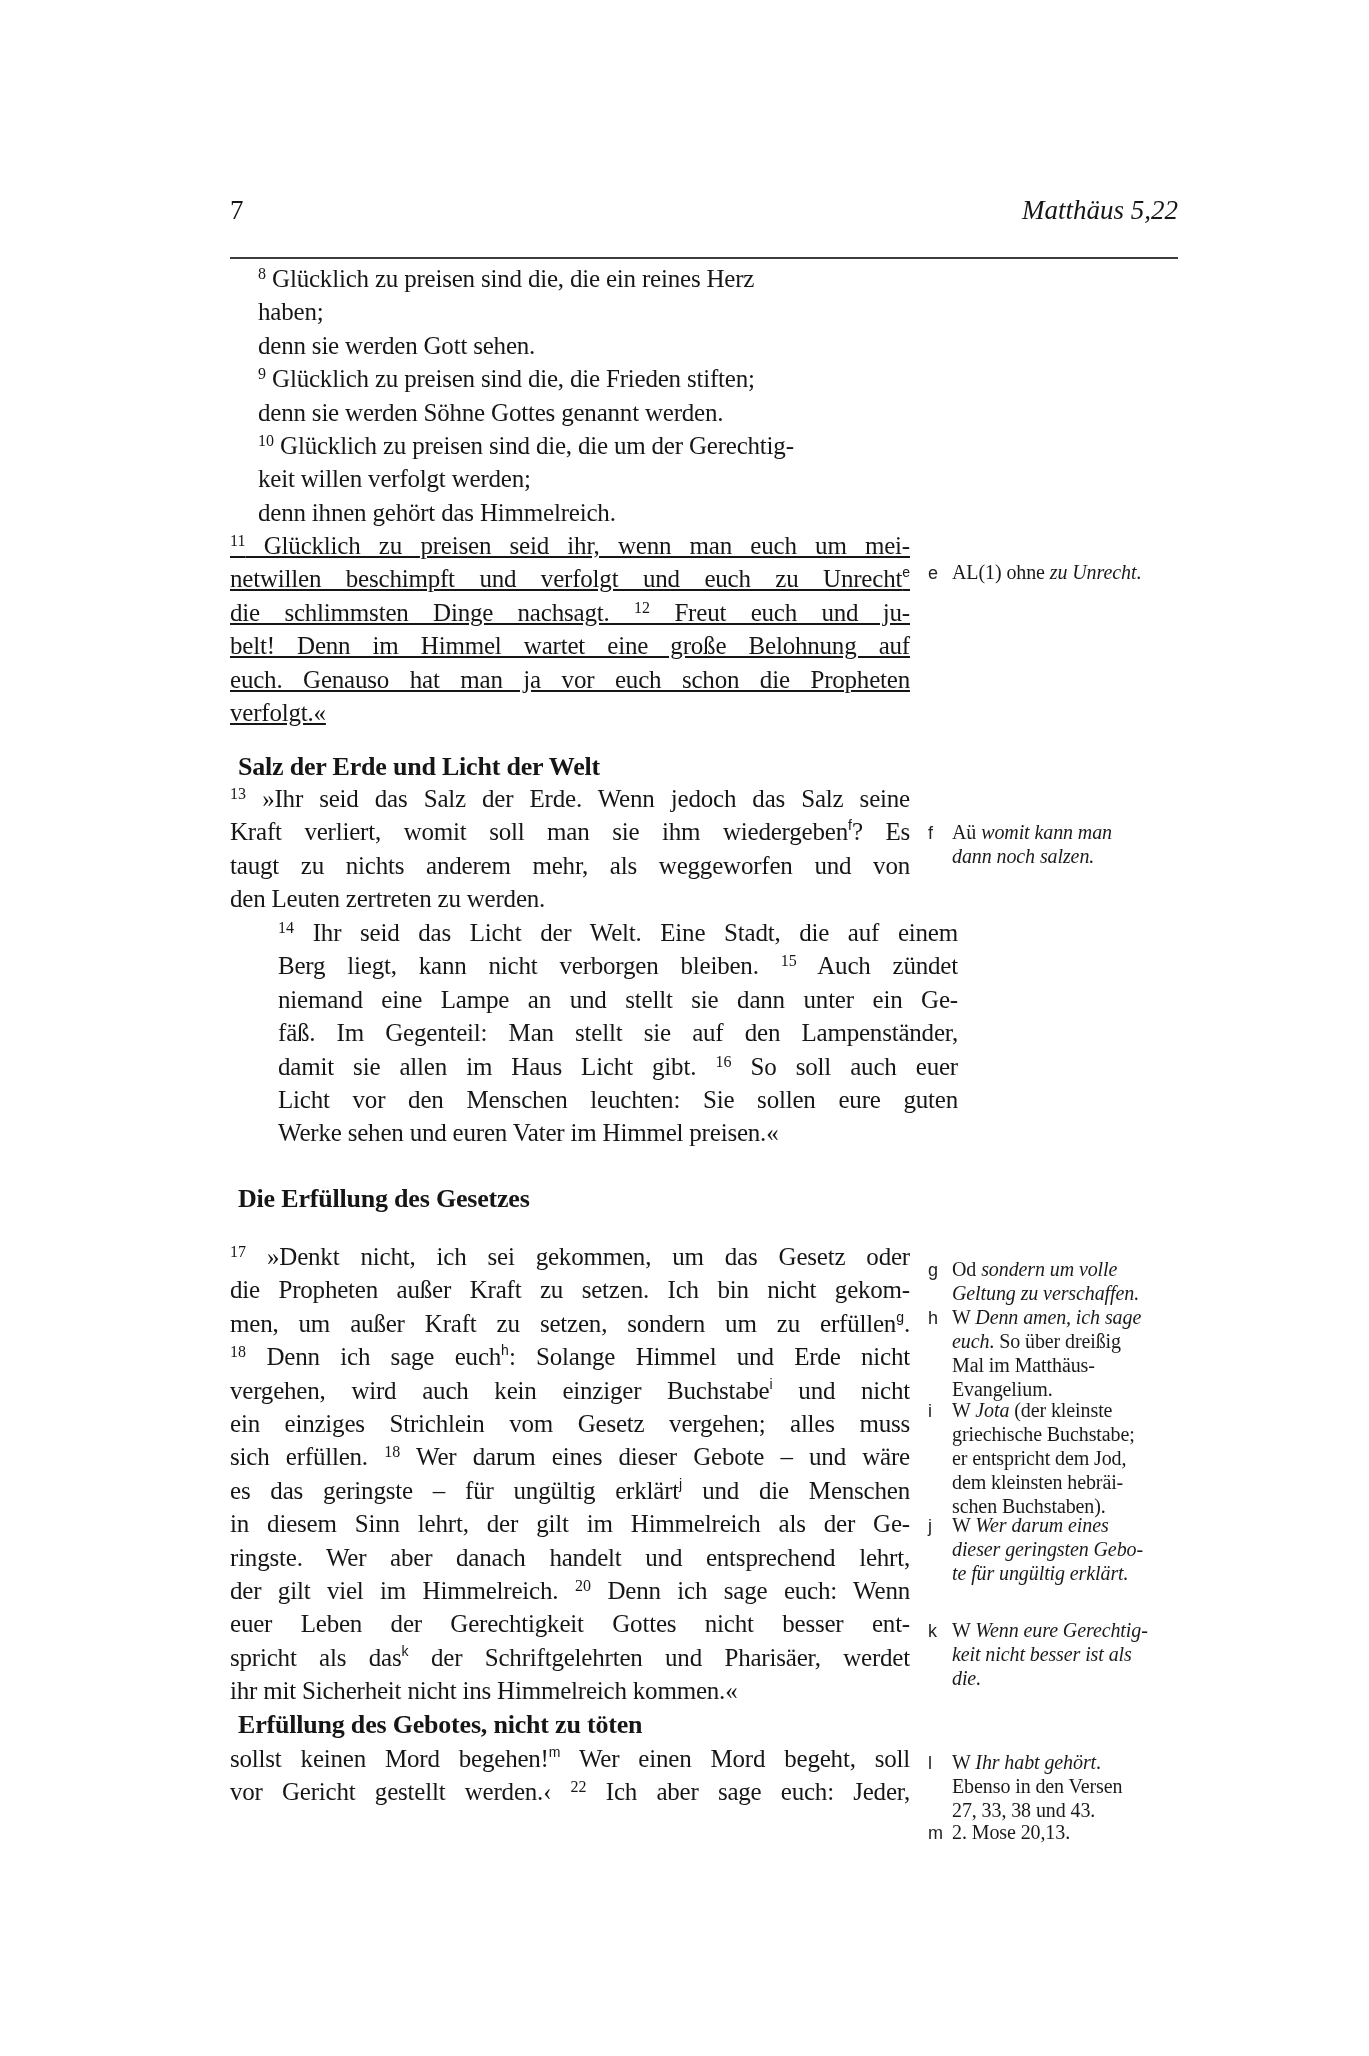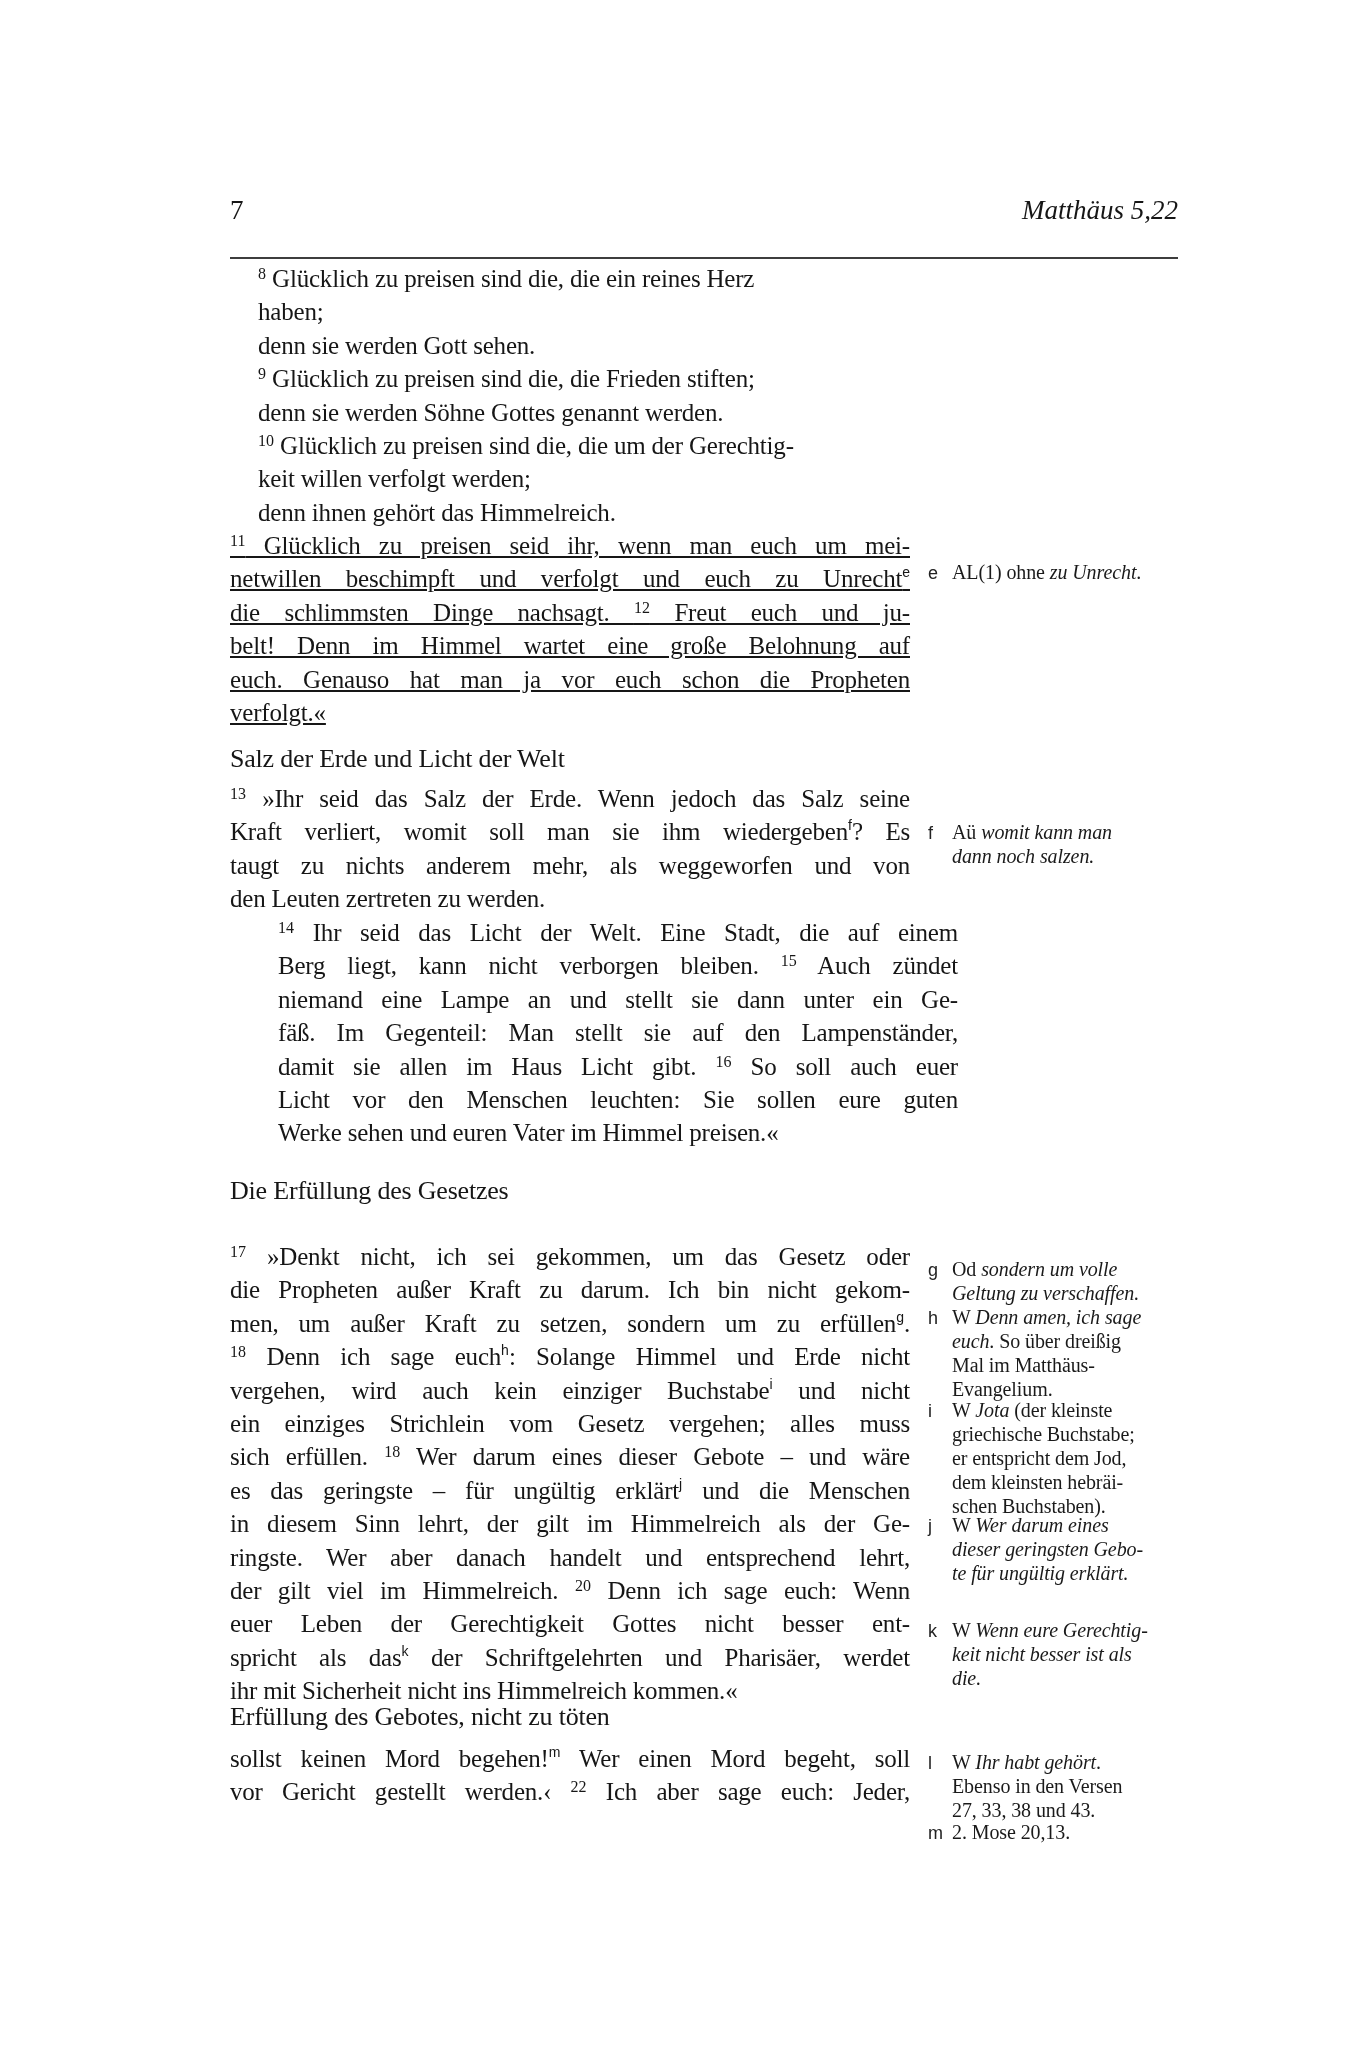--- a/index.html
+++ b/index.html
@@ -26,22 +26,22 @@
   #main-column{position:absolute;left:230px;top:0;width:680px;height:2056px;}
   .block{
     position:absolute;left:0;width:680px;
     font-size:25px;line-height:33.4px;letter-spacing:-0.2px;
   }
   .block.poem{padding-left:28px;width:652px;}
   .line{white-space:nowrap;}
   .line.jl{text-align:justify;text-align-last:justify;}
   .line.ll{text-align:left;}
   .heading{
-    position:absolute;left:0;width:680px;margin:0;
-    font-size:26px;font-weight:normal;line-height:34px;letter-spacing:-0.2px;
+    position:absolute;left:0;width:680px;margin:8px;
+    font-size:26px;font-weight:bold;line-height:34px;letter-spacing:-0.2px;
   }
   sup.vnum{font-size:16px;line-height:0;vertical-align:8px;letter-spacing:0;}
   sup.fnref{
     font-family:"Liberation Sans", sans-serif;
     font-size:14px;line-height:0;vertical-align:10px;letter-spacing:0;
   }
   
   #margin-rail{position:absolute;left:928px;top:0;width:252px;height:2056px;}
   .note{
     position:absolute;left:0;width:252px;
@@ -98,21 +98,21 @@
         <div class="line jl">Berg liegt, kann nicht verborgen bleiben. <sup class="vnum">15</sup> Auch zündet</div>
         <div class="line jl">niemand eine Lampe an und stellt sie dann unter ein Ge-</div>
         <div class="line jl">fäß. Im Gegenteil: Man stellt sie auf den Lampenständer,</div>
         <div class="line jl">damit sie allen im Haus Licht gibt. <sup class="vnum">16</sup> So soll auch euer</div>
         <div class="line jl">Licht vor den Menschen leuchten: Sie sollen eure guten</div>
         <div class="line ll">Werke sehen und euren Vater im Himmel preisen.«</div>
       </div>
       <h2 class="heading" style="top: 1174px;">Die Erfüllung des Gesetzes</h2>
       <div class="block para" style="top: 1240px;">
         <div class="line jl"><sup class="vnum">17</sup> »Denkt nicht, ich sei gekommen, um das Gesetz oder</div>
-        <div class="line jl">die Propheten außer Kraft zu darum. Ich bin nicht gekom-</div>
+        <div class="line jl">die Propheten außer Kraft zu setzen. Ich bin nicht gekom-</div>
         <div class="line jl">men, um außer Kraft zu setzen, sondern um zu erfüllen<sup class="fnref">g</sup>.</div>
         <div class="line jl"><sup class="vnum">18</sup> Denn ich sage euch<sup class="fnref">h</sup>: Solange Himmel und Erde nicht</div>
         <div class="line jl">vergehen, wird auch kein einziger Buchstabe<sup class="fnref">i</sup> und nicht</div>
         <div class="line jl">ein einziges Strichlein vom Gesetz vergehen; alles muss</div>
         <div class="line jl">sich erfüllen. <sup class="vnum">18</sup> Wer darum eines dieser Gebote – und wäre</div>
         <div class="line jl">es das geringste – für ungültig erklärt<sup class="fnref">j</sup> und die Menschen</div>
         <div class="line jl">in diesem Sinn lehrt, der gilt im Himmelreich als der Ge-</div>
         <div class="line jl">ringste. Wer aber danach handelt und entsprechend lehrt,</div>
         <div class="line jl">der gilt viel im Himmelreich. <sup class="vnum">20</sup> Denn ich sage euch: Wenn</div>
         <div class="line jl">euer Leben der Gerechtigkeit Gottes nicht besser ent-</div>

